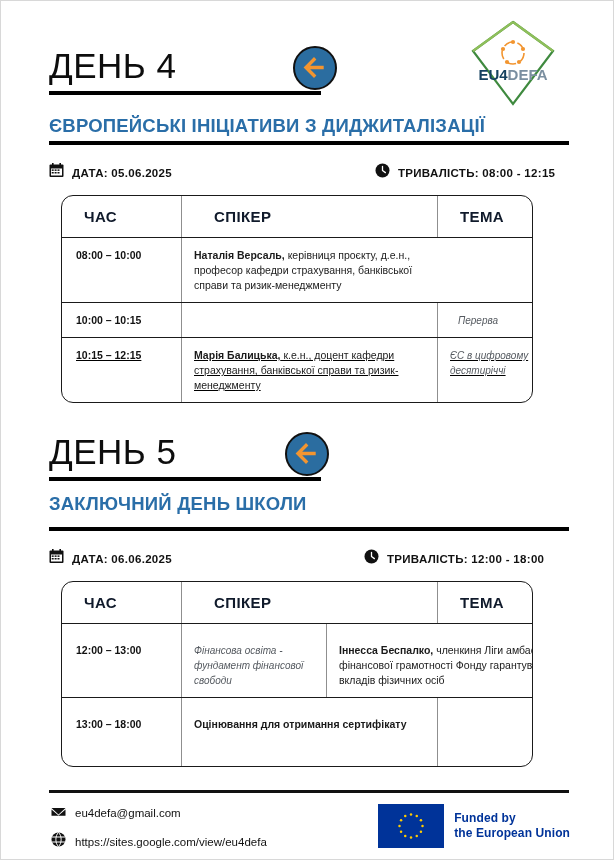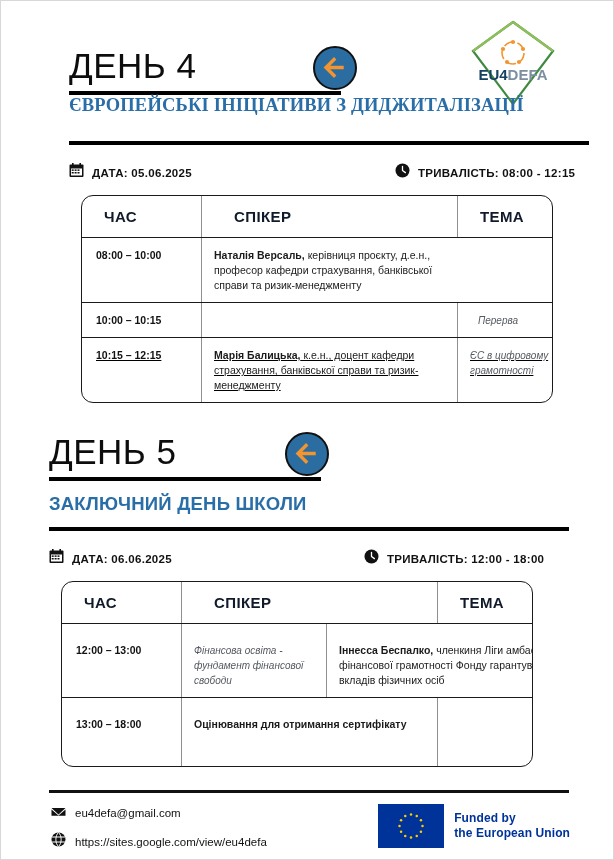--- a/index.html
+++ b/index.html
@@ -237,31 +237,31 @@
         <circle cx="56" cy="32" r="2.1" fill="#f29530"></circle>
         <circle cx="52" cy="45" r="2.1" fill="#f29530"></circle>
         <circle cx="40" cy="45" r="2.1" fill="#f29530"></circle>
         <circle cx="36" cy="32" r="2.1" fill="#f29530"></circle>
         <text x="46" y="63" text-anchor="middle" font-family="'Liberation Sans', sans-serif" font-size="15" font-weight="bold">
           <tspan fill="#15415f">EU4</tspan><tspan fill="#7b8fa0">DEFA</tspan>
         </text>
       </svg>
     </div>
 
-    <div class="day-block" style="top:42px;margin-left:20px;">
+    <div class="day-block" style="top:42px;">
       <div class="day-title-row">
         <div class="day-title">ДЕНЬ 4</div>
         <div class="arrow-badge" style="left:244px;">
           <svg width="39" height="39" viewBox="0 0 39 39" aria-hidden="true">
             <path d="M27 19.5 H12.5 M19 11.5 L11 19.5 L19 27.5" stroke="#f29530" stroke-width="3.4" fill="none" stroke-linecap="square" stroke-linejoin="miter"></path>
           </svg>
         </div>
       </div>
       <div class="rule-short" style="top:48px;"></div>
-      <div class="day-subtitle" style="top:52px;font-family:Liberation Serif, serif;">ЄВРОПЕЙСЬКІ ІНІЦІАТИВИ З ДИДЖИТАЛІЗАЦІЇ</div>
+      <div class="day-subtitle" style="top:72px;">ЄВРОПЕЙСЬКІ ІНІЦІАТИВИ З ДИДЖИТАЛІЗАЦІЇ</div>
       <div class="rule-full" style="top:98px;"></div>
 
       <div class="meta-row" style="top:120px;">
         <div class="meta-item" style="left:0px;">
           <span class="meta-icon">
             <svg width="15" height="15" viewBox="0 0 15 15" aria-hidden="true">
               <rect x="0.5" y="1.5" width="14" height="12.5" rx="1" fill="#111111"></rect>
               <rect x="2" y="5.5" width="11" height="7" fill="#ffffff"></rect>
               <g fill="#111111">
                 <rect x="2.7" y="6.4" width="2" height="1.5"></rect>
@@ -299,21 +299,21 @@
           <div class="scell c-spk"><b>Наталія Версаль,</b><span> керівниця проєкту, д.е.н., професор кафедри страхування, банківської справи та ризик-менеджменту</span></div>
         </div>
         <div class="srow body" style="min-height:34px;">
           <div class="scell c-time">10:00 – 10:15</div>
           <div class="scell c-spk"><b></b><span></span></div>
           <div class="scell c-theme center">Перерва</div>
         </div>
         <div class="srow body" style="min-height:60px;text-decoration:underline;">
           <div class="scell c-time">10:15 – 12:15</div>
           <div class="scell c-spk"><b>Марія Балицька,</b><span> к.е.н., доцент кафедри страхування, банківської справи та ризик-менеджменту</span></div>
-          <div class="scell c-theme">ЄС в цифровому грамотності</div>
+          <div class="scell c-theme">ЄС в цифровому десятиріччі</div>
         </div>
       </div>
     </div>
 
     <div class="day-block" style="top:428px;">
       <div class="day-title-row">
         <div class="day-title">ДЕНЬ 5</div>
         <div class="arrow-badge" style="left:236px;">
           <svg width="39" height="39" viewBox="0 0 39 39" aria-hidden="true">
             <path d="M27 19.5 H12.5 M19 11.5 L11 19.5 L19 27.5" stroke="#f29530" stroke-width="3.4" fill="none" stroke-linecap="square" stroke-linejoin="miter"></path>

